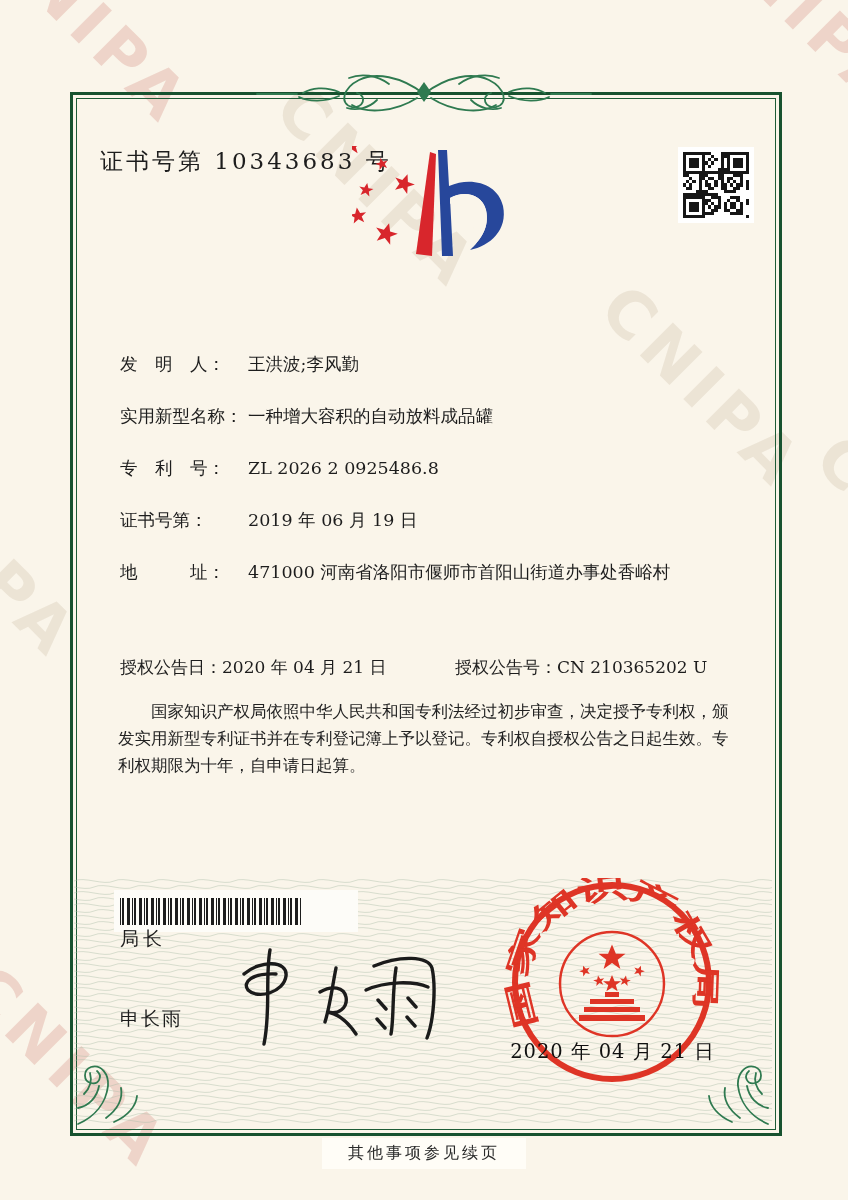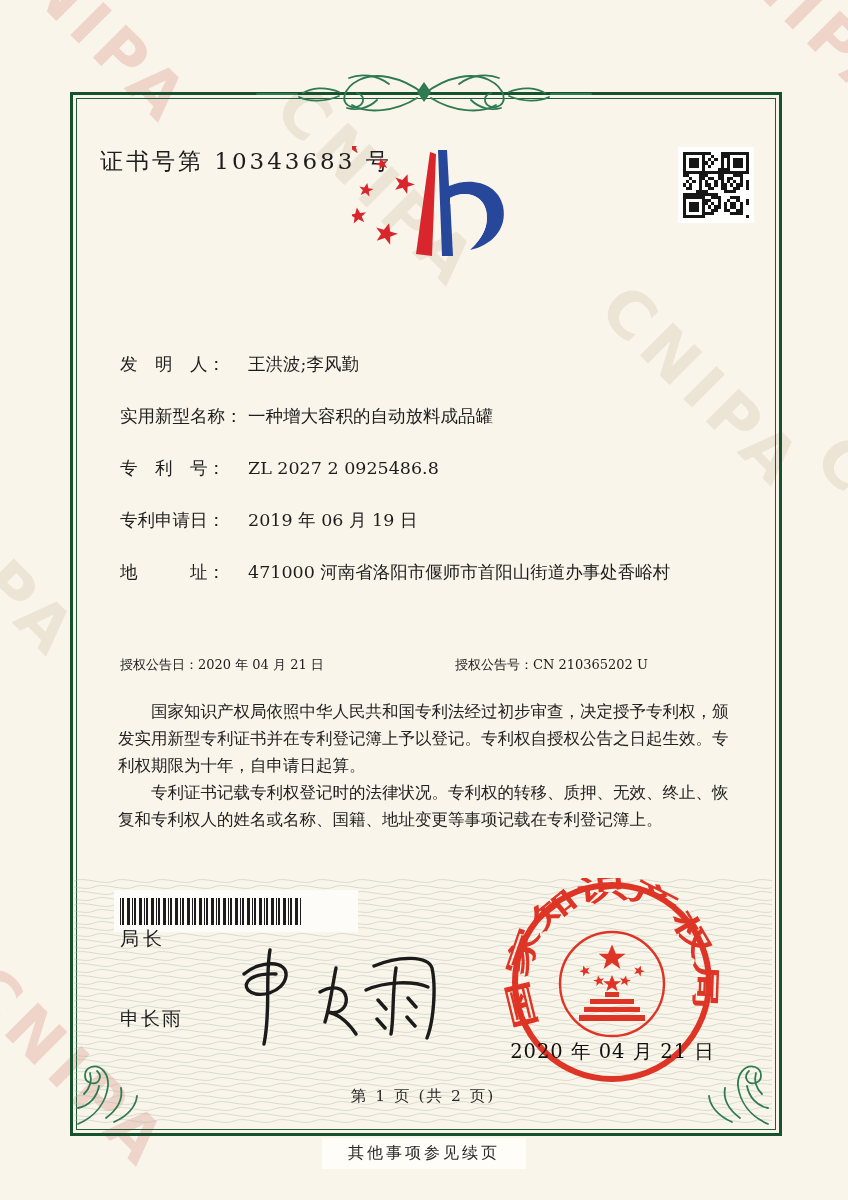--- a/index.html
+++ b/index.html
@@ -39,21 +39,21 @@
   }
   .qr div.d{background:#161616;}
   .title{
     position:absolute; left:0; top:256px; width:848px; text-align:center;
     font-size:41px; font-weight:700; letter-spacing:9px; color:#111;
   }
   
   .fields{position:absolute; left:120px; top:352px; width:620px;}
   .field-row{height:26px; margin-bottom:26px; font-size:17.5px; white-space:nowrap;}
   .field-row .lbl{display:inline-block; min-width:128px;}
-  .grant-row{position:absolute; left:120px; top:656px; width:620px; font-size:13px; white-space:nowrap;}
+  .grant-row{position:absolute; left:120px; top:656px; width:620px; font-size:17px; white-space:nowrap;}
   .grant-row .pair2{position:absolute; left:335px; top:0;}
   
   .body-text{
     position:absolute; left:118px; top:698px; width:614px;
     font-size:16.5px; line-height:27px; color:#222;
   }
   .body-text p{margin:0; text-indent:2em;}
   
   .barcode-wrap{
     position:absolute; left:114px; top:890px; width:238px; height:42px;
@@ -645,42 +645,41 @@
 
 
   <div class="fields">
     <div class="field-row">
       <span class="lbl">发　明　人：</span><span>王洪波;李风勤</span>
     </div>
     <div class="field-row">
       <span class="lbl">实用新型名称：</span><span>一种增大容积的自动放料成品罐</span>
     </div>
     <div class="field-row">
-      <span class="lbl">专　利　号：</span><span>ZL 2027 2 0925486.8</span>
+      <span class="lbl">专　利　号：</span><span>ZL 2026 2 0925486.8</span>
     </div>
     <div class="field-row">
-      <span class="lbl">专利申请日：</span><span>2019 年 06 月 19 日</span>
+      <span class="lbl">证书号第：</span><span>2019 年 06 月 19 日</span>
     </div>
     <div class="field-row">
       <span class="lbl">地　　　址：</span><span>471000 河南省洛阳市偃师市首阳山街道办事处香峪村</span>
     </div>
   </div>
 
   <div class="grant-row">
     <span class="pair1">
       <span>授权公告日：</span><span>2020 年 04 月 21 日</span>
     </span>
     <span class="pair2">
       <span>授权公告号：</span><span>CN 210365202 U</span>
     </span>
   </div>
 
   <div class="body-text">
     <p>国家知识产权局依照中华人民共和国专利法经过初步审查，决定授予专利权，颁发实用新型专利证书并在专利登记簿上予以登记。专利权自授权公告之日起生效。专利权期限为十年，自申请日起算。</p>
-    <p>专利证书记载专利权登记时的法律状况。专利权的转移、质押、无效、终止、恢复和专利权人的姓名或名称、国籍、地址变更等事项记载在专利登记簿上。</p>
   </div>
 
   <div class="barcode-wrap">
     <div class="barcode">
         <i style="width: 1px; background: rgb(28, 28, 28);"></i>
         <i style="width: 1px;"></i>
         <i style="width: 2px; background: rgb(28, 28, 28);"></i>
         <i style="width: 3px;"></i>
         <i style="width: 3px; background: rgb(28, 28, 28);"></i>
         <i style="width: 2px;"></i>
@@ -808,18 +807,17 @@
         <path id="emblem-star" d="M0,-9 L2.6,-2.8 L9,-2.8 L3.8,1.1 L5.6,7.3 L0,3.4 L-5.6,7.3 L-3.8,1.1 L-9,-2.8 L-2.6,-2.8 Z"></path>
         <rect x="-7" y="8" width="14" height="5"></rect>
         <rect x="-22" y="15" width="44" height="5"></rect>
         <rect x="-28" y="23" width="56" height="5"></rect>
         <rect x="-33" y="31" width="66" height="6"></rect>
       </g>
     </g>
   </svg>
   <div class="seal-date">2020 年 04 月 21 日</div>
 
-  <div class="page-num">第 1 页 (共 2 页)</div>
   <div class="cont-note">
     <span>其他事项参见续页</span>
   </div>
 
 </div>
 
 </body></html>

